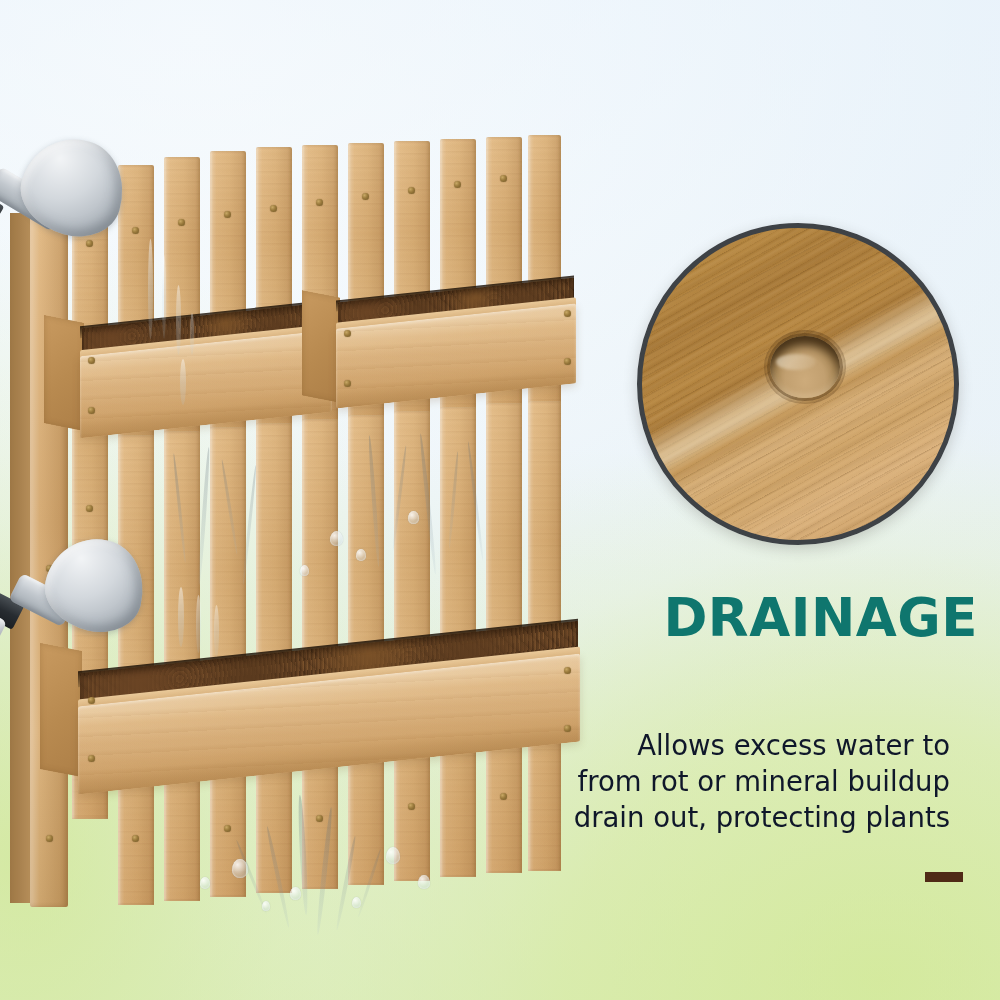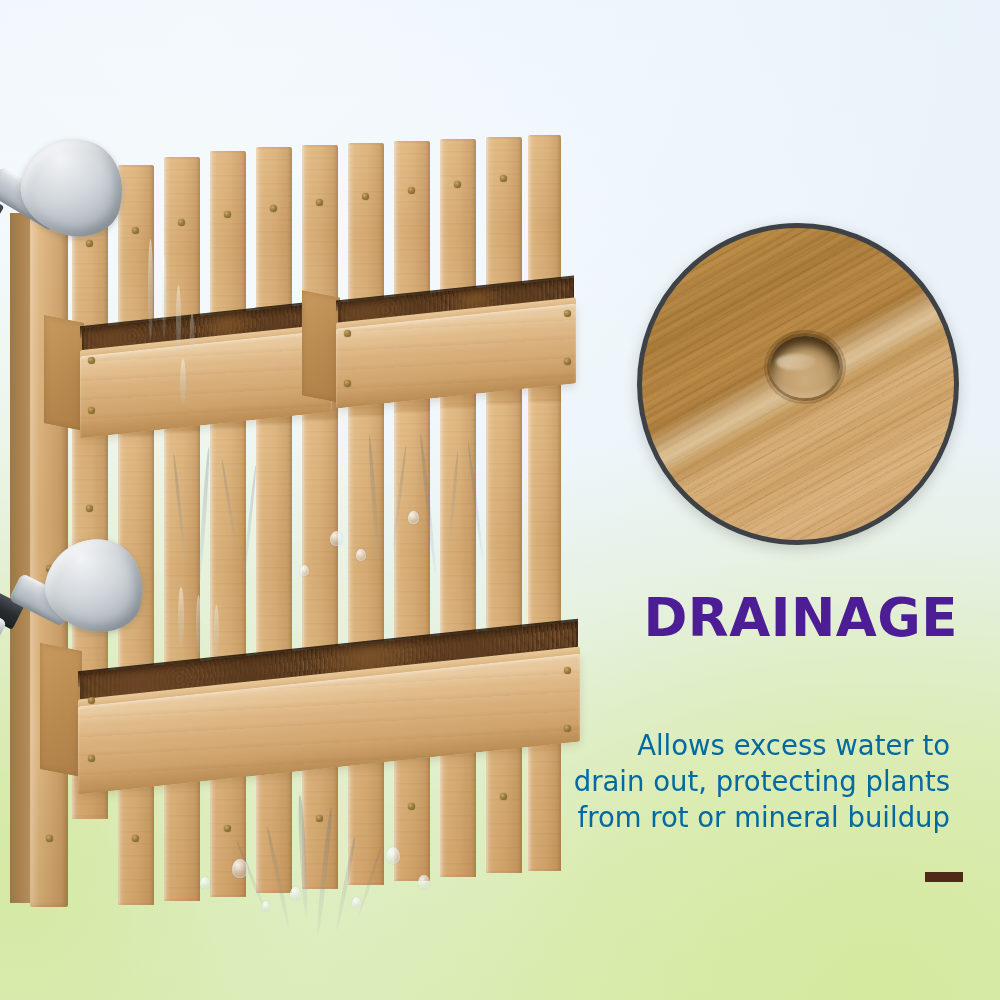--- a/index.html
+++ b/index.html
@@ -186,34 +186,34 @@
   }
   #hole-gloss {
     position:absolute; left:134px; top:126px; width:40px; height:16px;
     border-radius:50%;
     background:linear-gradient(120deg, rgba(255,248,232,0.55), rgba(255,248,232,0.05));
     filter:blur(1.5px);
   }
 
   
   #headline {
-    position:absolute; left:488px; top:592px; width:470px;
+    position:absolute; left:508px; top:592px; width:470px;
     text-align:right;
-    color:#4c1d95;
+    color:#0f766e;
     font-family:"DejaVu Sans", sans-serif;
     font-weight:bold;
     font-size:53px;
     line-height:0.98;
     letter-spacing:0.5px;
   }
   #headline .l2 { display:block; }
   #subcopy {
     position:absolute; left:470px; top:728px; width:480px;
     text-align:right;
-    color:#0369a1;
+    color:#0f172a;
     font-family:"DejaVu Sans", sans-serif;
     font-weight:normal;
     font-size:27.5px;
     line-height:1.30;
   }
   #subcopy span { display:block; }
   #accent-dash {
     position:absolute; left:925px; top:872px; width:38px; height:10px;
     background:#4f2a16;
   }
@@ -372,17 +372,17 @@
   <div id="hole"></div>
   <div id="hole-gloss"></div>
 </div>
 
 <div id="headline">
   <span>DRAINAGE</span>
 </div>
 
 <div id="subcopy">
   <span>Allows excess water to</span>
+  <span>from rot or mineral buildup</span>
   <span>drain out, protecting plants</span>
-  <span>from rot or mineral buildup</span>
 </div>
 
 <div id="accent-dash"></div>
 
 </body></html>

